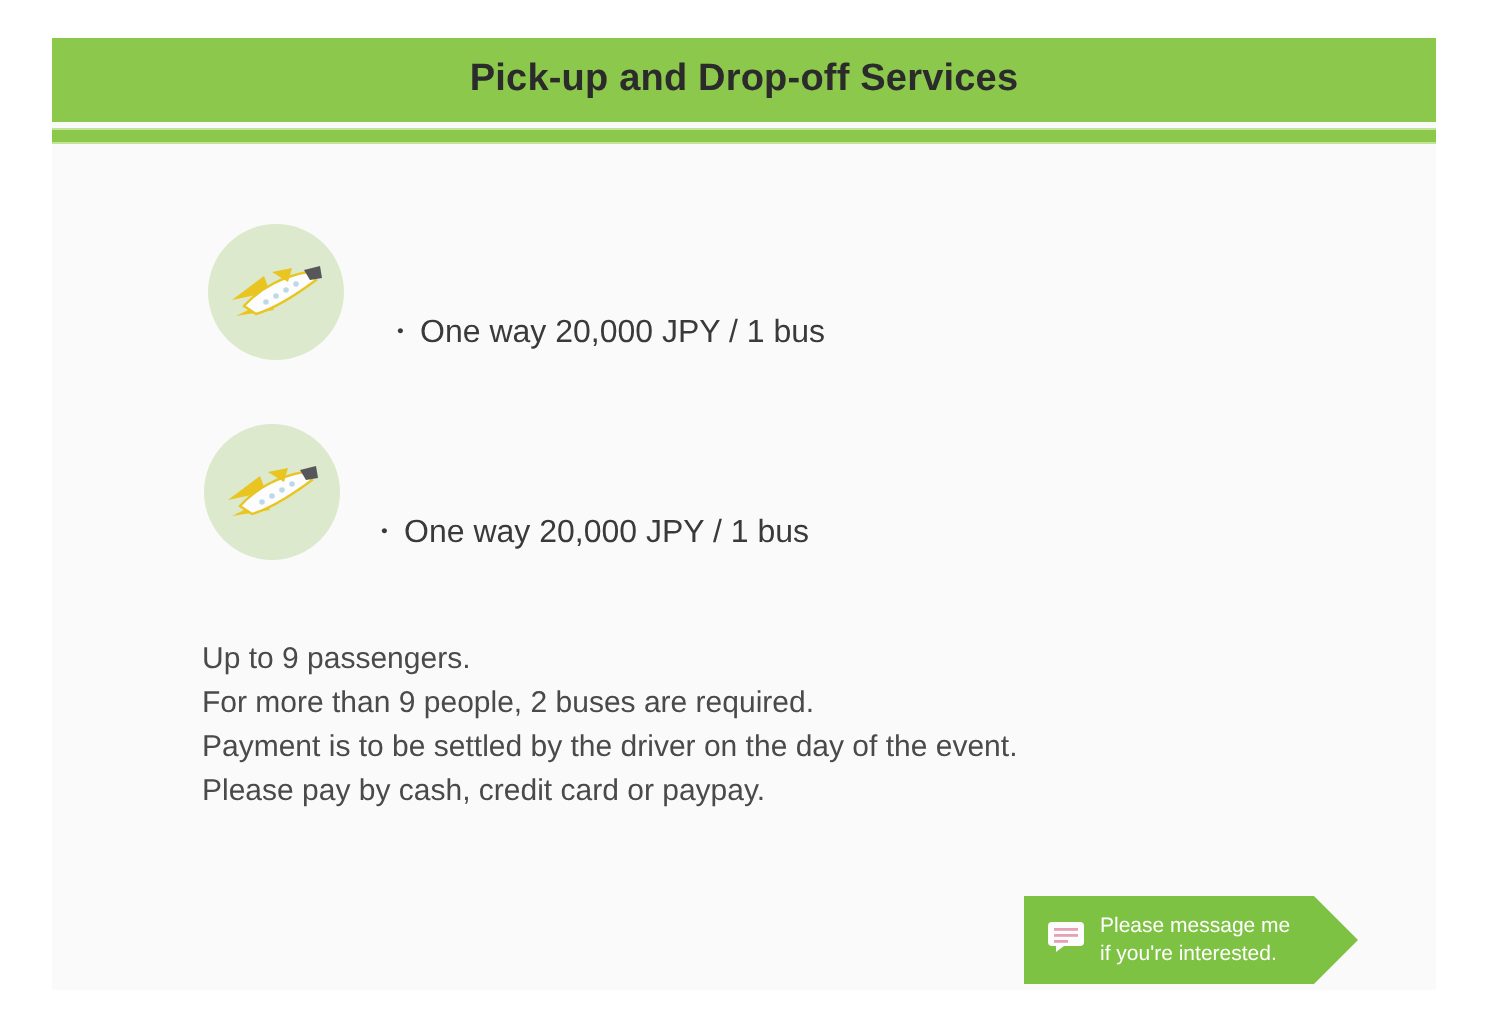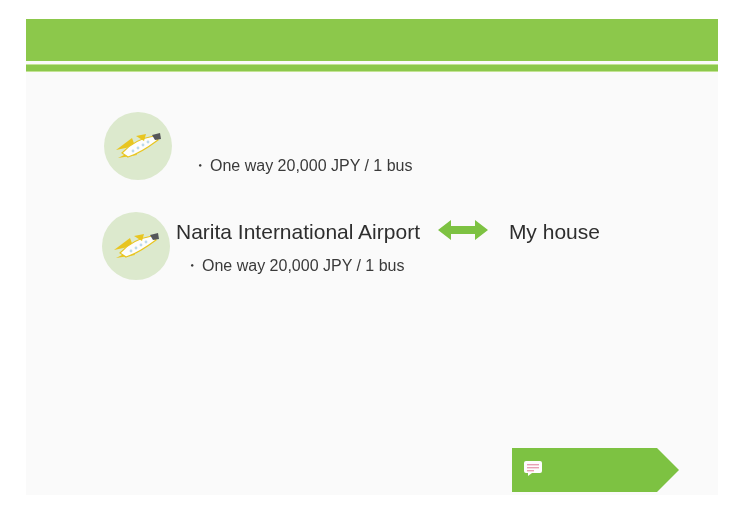--- a/index.html
+++ b/index.html
@@ -170,20 +170,21 @@
     line-height: 14px;
     white-space: nowrap;
   }
 </style>
 </head>
 <body>
 
 <div id="slide">
 
   <div id="header-band"></div>
+  <div id="header-title">Pick-up and Drop-off Services</div>
   <div id="header-rule"></div>
 
   <div class="route-row" id="route-row-0">
     <div class="plane-badge">
       <svg width="52" height="40" viewBox="0 0 52 40" xmlns="http://www.w3.org/2000/svg">
         <path d="M4 24 L20 12 L23 20 Z" fill="#e8c520"></path>
         <path d="M6 32 L22 24 L25 29 Z" fill="#e8c520"></path>
         <path d="M10 27 C18 18, 30 12, 42 10 L46 14 C38 20, 26 28, 16 31 Z" fill="#fdfdfd" stroke="#e8c520" stroke-width="1.2"></path>
         <path d="M24 10 L34 8 L32 15 Z" fill="#e8c520"></path>
         <path d="M40 9 L48 7 L49 13 L43 14 Z" fill="#55575a"></path>
@@ -205,41 +206,42 @@
         <path d="M6 32 L22 24 L25 29 Z" fill="#e8c520"></path>
         <path d="M10 27 C18 18, 30 12, 42 10 L46 14 C38 20, 26 28, 16 31 Z" fill="#fdfdfd" stroke="#e8c520" stroke-width="1.2"></path>
         <path d="M24 10 L34 8 L32 15 Z" fill="#e8c520"></path>
         <path d="M40 9 L48 7 L49 13 L43 14 Z" fill="#55575a"></path>
         <circle cx="21" cy="25" r="1.4" fill="#bcd9ea"></circle>
         <circle cx="26" cy="22" r="1.4" fill="#bcd9ea"></circle>
         <circle cx="31" cy="19" r="1.4" fill="#bcd9ea"></circle>
         <circle cx="36" cy="16" r="1.4" fill="#bcd9ea"></circle>
       </svg>
     </div>
-    <div class="route-main">
-      <span class="airport-name">Narita International Airport</span>
-      <span class="route-arrow">
-        <svg width="50" height="24" viewBox="0 0 50 24" xmlns="http://www.w3.org/2000/svg">
-          <path d="M0 12 L13 2 L13 8 L37 8 L37 2 L50 12 L37 22 L37 16 L13 16 L13 22 Z" fill="#7dc242"></path>
-        </svg>
-      </span>
-      <span class="dest-name">My house</span>
-    </div>
     <div class="route-sub">
       <span class="dot">・</span><span>One way 20,000 JPY /  1 bus</span>
     </div>
   </div>
 
+  <div id="notes">
+    <div class="note-line">Up to 9 passengers.</div>
+    <div class="note-line">For more than 9 people, 2 buses are required.</div>
+    <div class="note-line">Payment is to be settled by the driver on the day of the event.</div>
+    <div class="note-line">Please pay by cash, credit card or paypay.</div>
+  </div>
 
   <div id="message-badge-point"></div>
   <div id="message-badge">
     <div id="message-badge-icon">
       <svg width="18" height="15" viewBox="0 0 18 15" xmlns="http://www.w3.org/2000/svg">
         <rect x="0" y="0" width="18" height="12" rx="2" fill="#fdfdfd"></rect>
         <path d="M4 12 L4 15 L8 12 Z" fill="#fdfdfd"></path>
         <rect x="3" y="3" width="12" height="1.4" fill="#e8a0b4"></rect>
         <rect x="3" y="6" width="12" height="1.4" fill="#e8a0b4"></rect>
         <rect x="3" y="9" width="7" height="1.4" fill="#e8a0b4"></rect>
       </svg>
     </div>
+    <div id="message-badge-text">
+      <div class="badge-line">Please message me</div>
+      <div class="badge-line">if you're interested.</div>
+    </div>
   </div>
 
 </div>
 
 </body></html>

